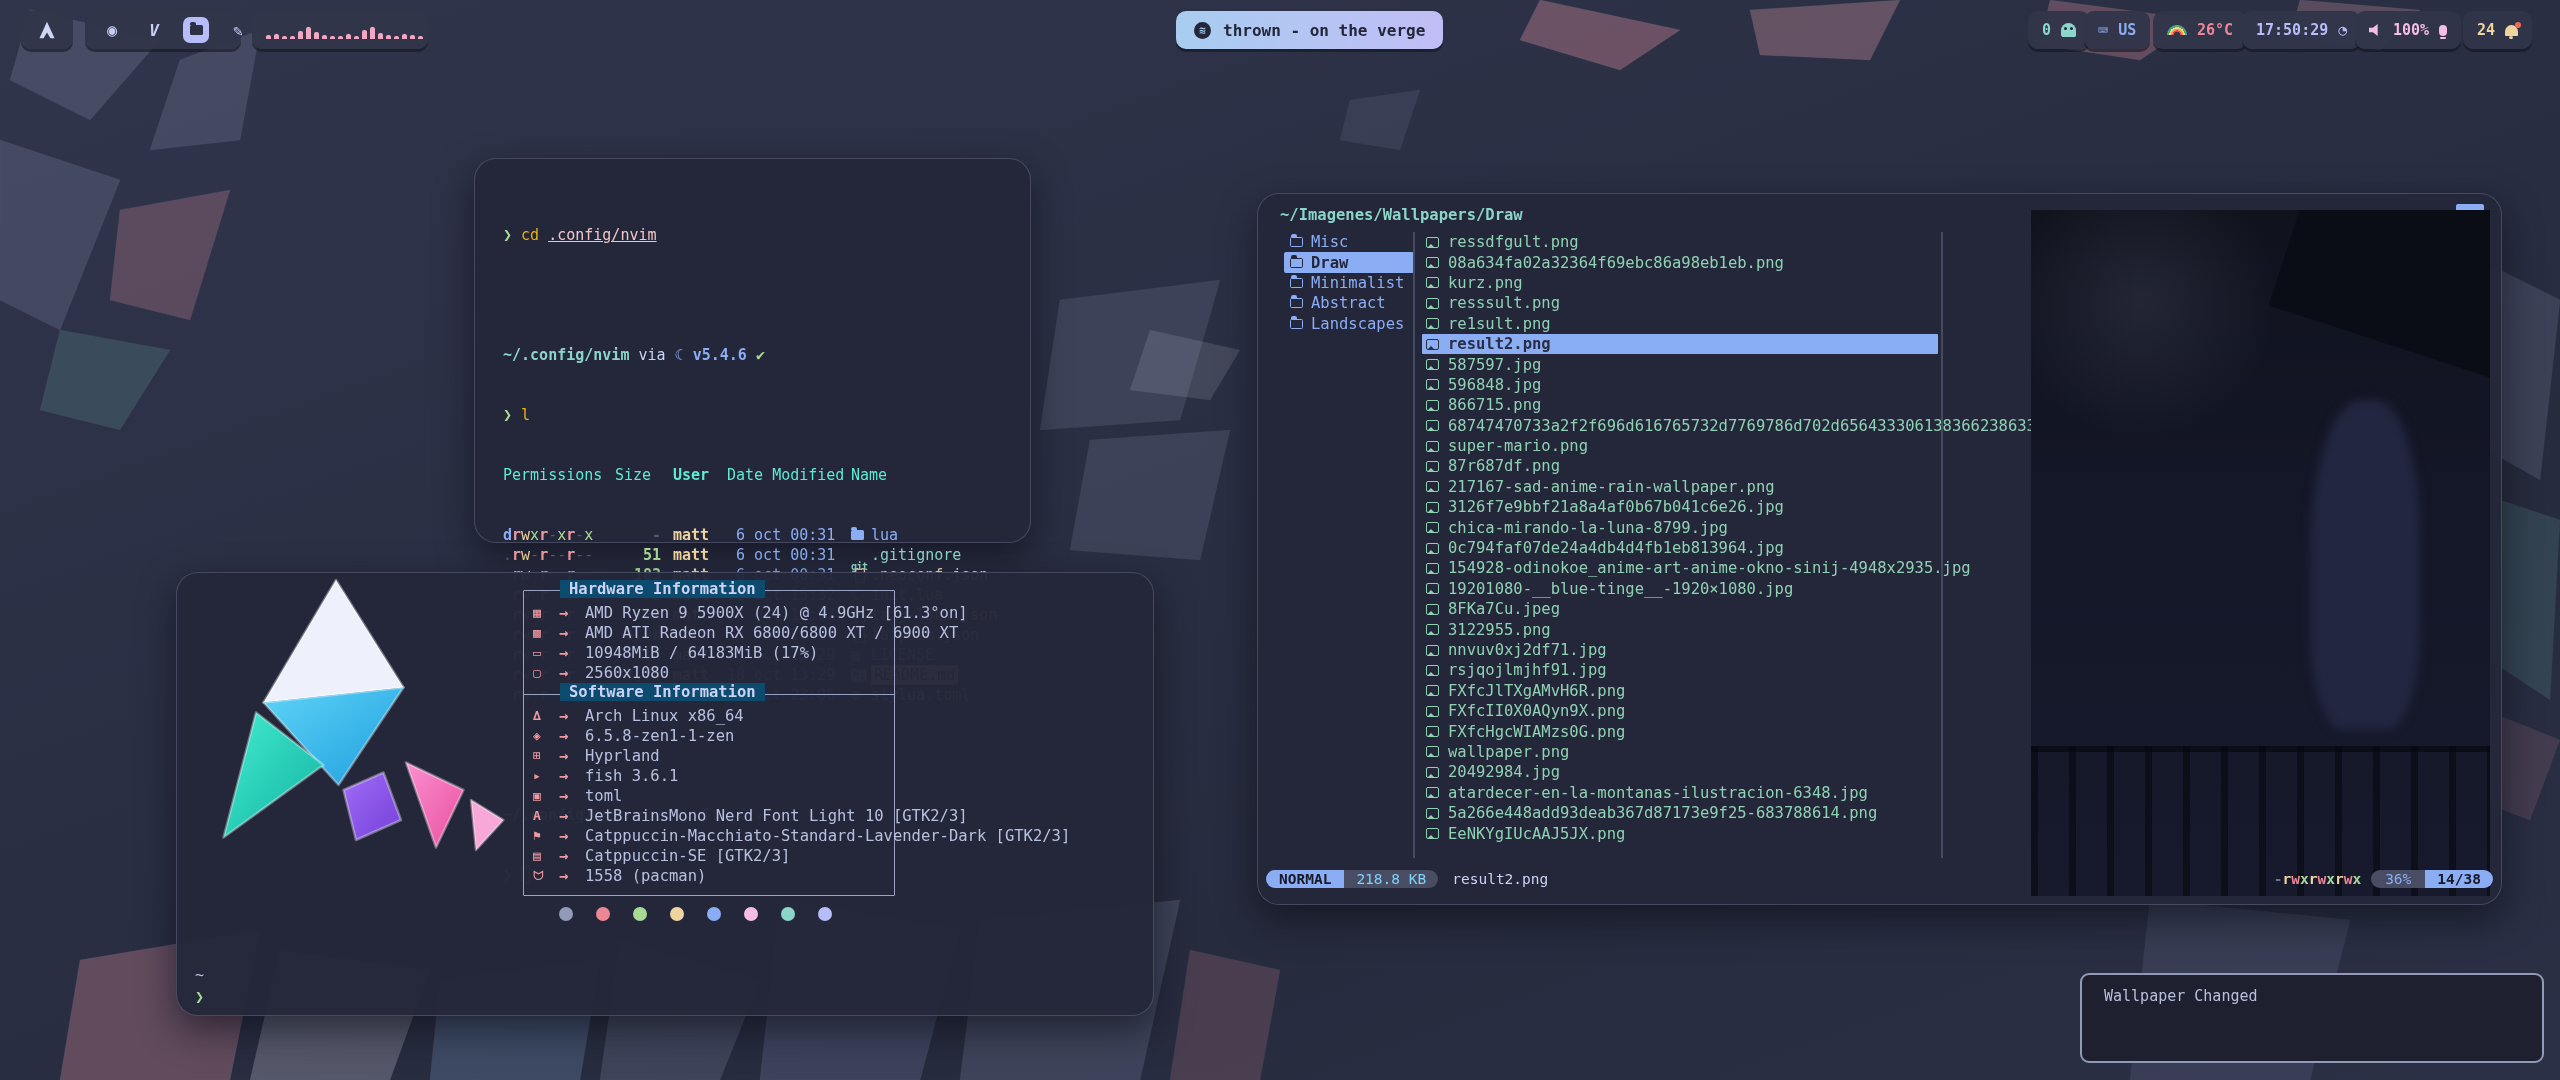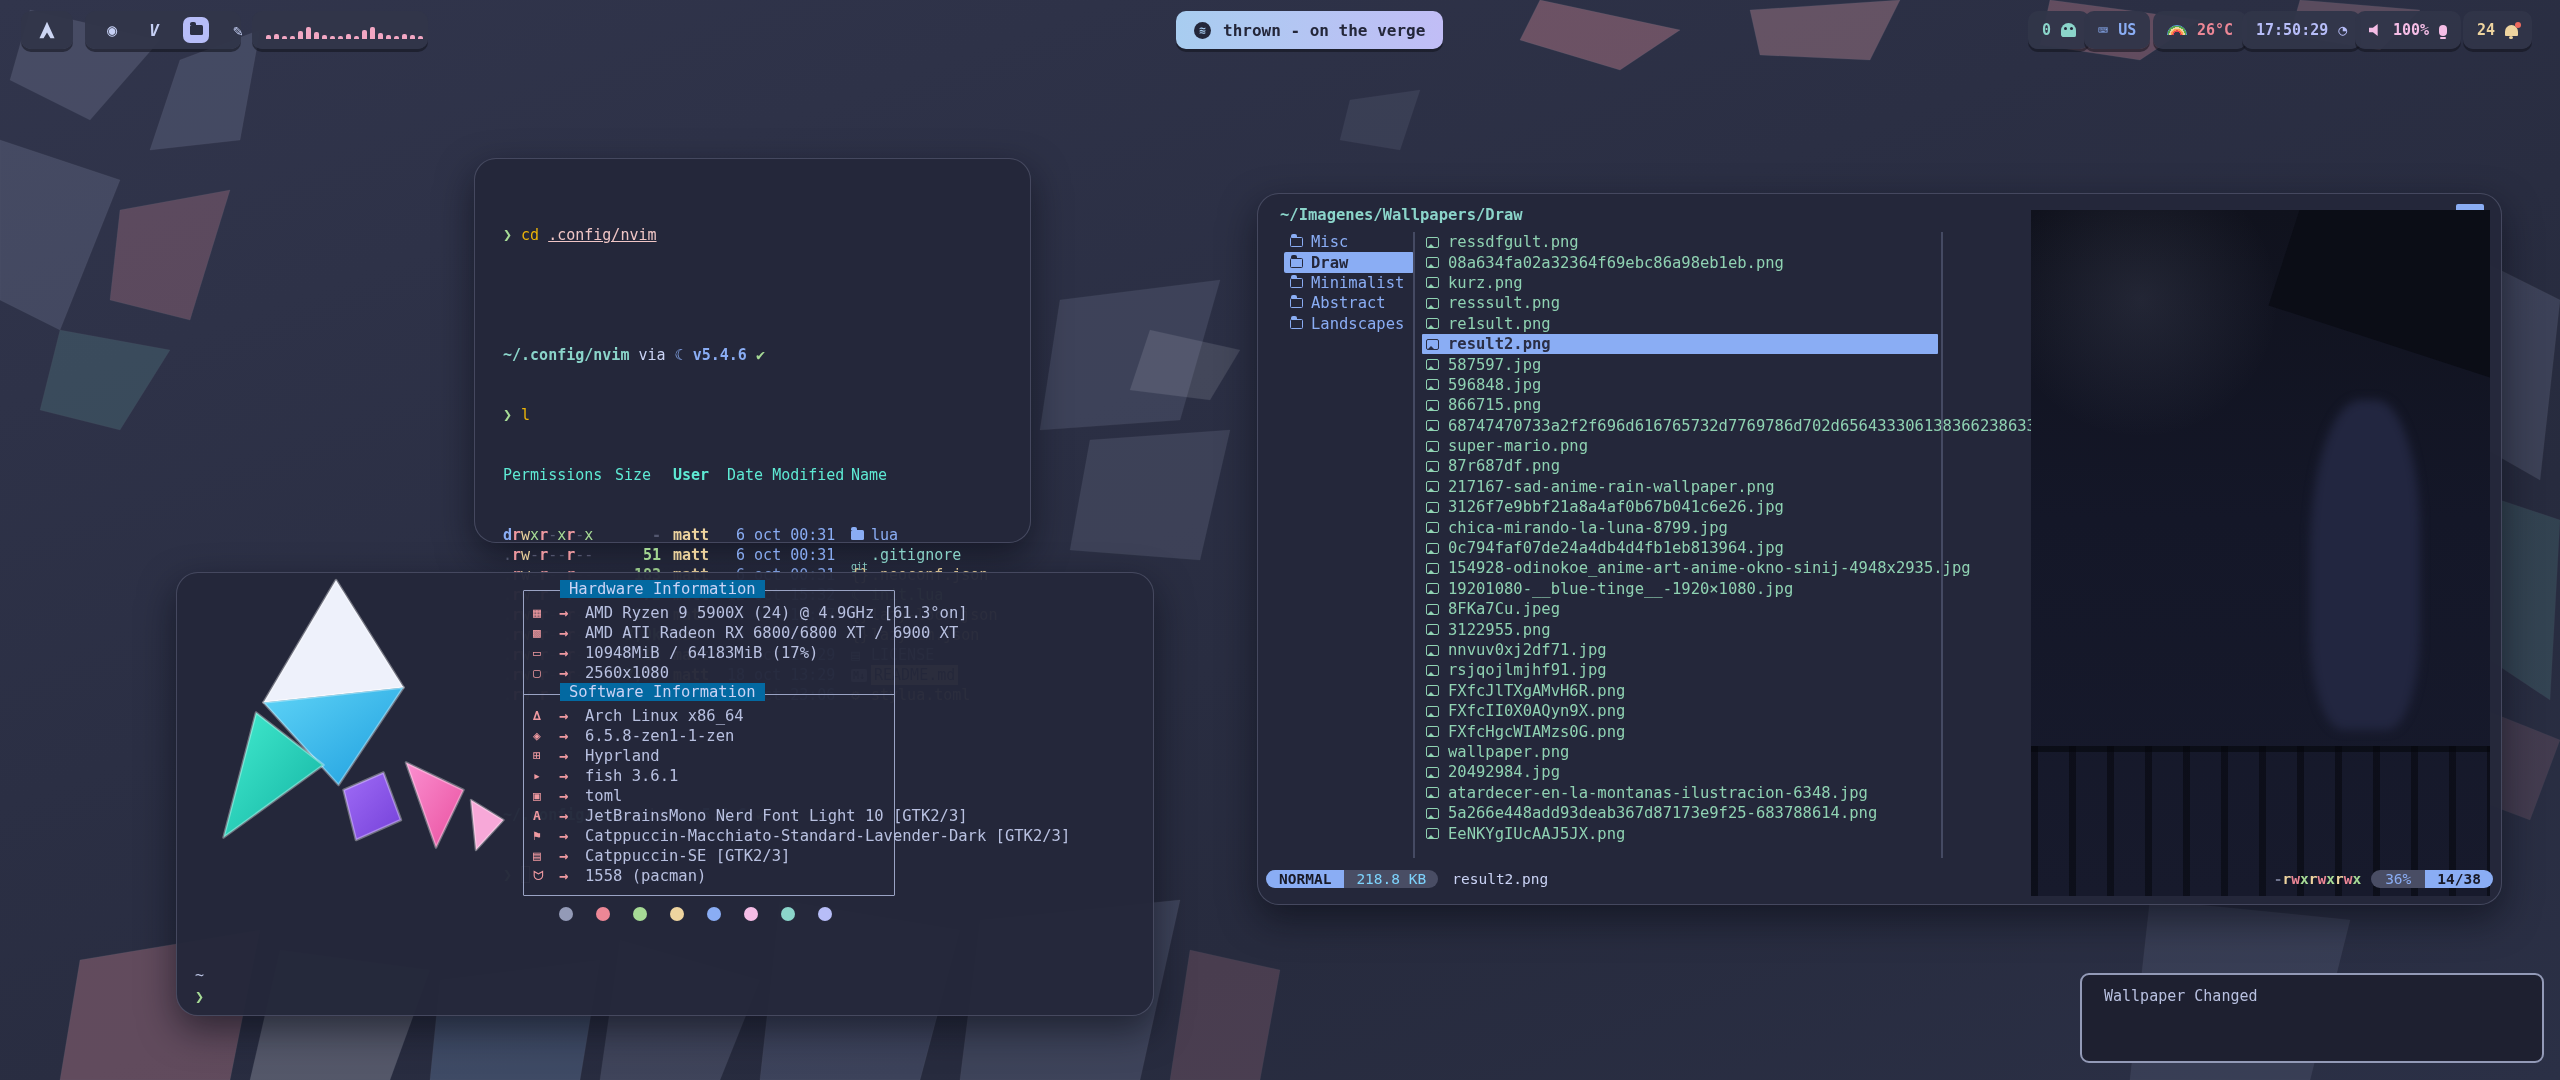--- a/index.html
+++ b/index.html
@@ -74,27 +74,27 @@
   .col-user { width:56px; padding-left:12px; color:#eed49f; font-weight:bold; }
   .col-date { width:126px; padding-left:10px; color:#8aadf4; }
   .col-icon { width:28px; padding-left:8px; display:flex; align-items:center; }
   .p-d { color:#8aadf4; font-weight:bold; } .p-r { color:#ee99a0; font-weight:bold; }
   .p-w { color:#eed49f; } .p-x { color:#a6da95; } .p-0 { color:#53576f; }
   .cursor { display:inline-block; width:9px; height:17px; border:1.5px solid #f4dbd6; vertical-align:-3px; }
   .ico-fold { display:inline-block; width:13px; height:10px; border-radius:1.5px; position:relative; background:currentColor; }
   .ico-fold::before { content:''; position:absolute; top:-3px; left:0; width:6px; height:3px; border-radius:2px 2px 0 0; background:currentColor; }
   .ico-fold.outline { background:transparent; border:1.5px solid currentColor; }
   .ico-fold.outline::before { top:-4px; }
-  .git-word { font-size:10px; font-weight:normal; letter-spacing:-0.5px;margin-top:24px; }
+  .git-word { font-size:10px; font-weight:bold; letter-spacing:-0.5px;margin-top:24px; }
   .ico-md { font-size:10px; font-weight:bold; background:#b8c0e0; color:#24273a; border-radius:2px; padding:0 2px; line-height:13px; }
 
   
   .fetch-logo { position:absolute; left:14px; top:2px; }
   .info-frame { position:absolute; left:346px; top:17px; width:372px; height:306px; border:1.5px solid #9aa3c4; border-radius:1px; }
-  .frame-title { position:absolute; transform:translateY(-11px); background:#0369a1; padding:0 9px; font-weight:normal; font-size:15.5px; color:#cad3f5; white-space:nowrap; }
+  .frame-title { position:absolute; transform:translateY(-11px); background:#0c4a6e; padding:0 9px; font-weight:bold; font-size:15.5px; color:#cad3f5; white-space:nowrap; }
   .frame-mid { position:absolute; left:-1px; right:-1px; top:103px; border-top:1.5px solid #9aa3c4; }
   .fetch-lines { position:absolute; font-size:15.5px; line-height:20px; white-space:nowrap; }
   .f-line { height:20px; display:flex; align-items:center; }
   .f-ico { width:26px; color:#ee99a0; font-size:13px; }
   .f-arr { width:26px; color:#ee99a0; font-weight:bold; }
   .f-txt { color:#b8c0e0; }
   .dots { position:absolute; left:382px; top:334px; display:flex; gap:23px; }
   .dots span { width:14px; height:14px; border-radius:50%; display:inline-block; }
   .fetch-prompt { position:absolute; left:18px; font-size:15px; line-height:20px; }
 

